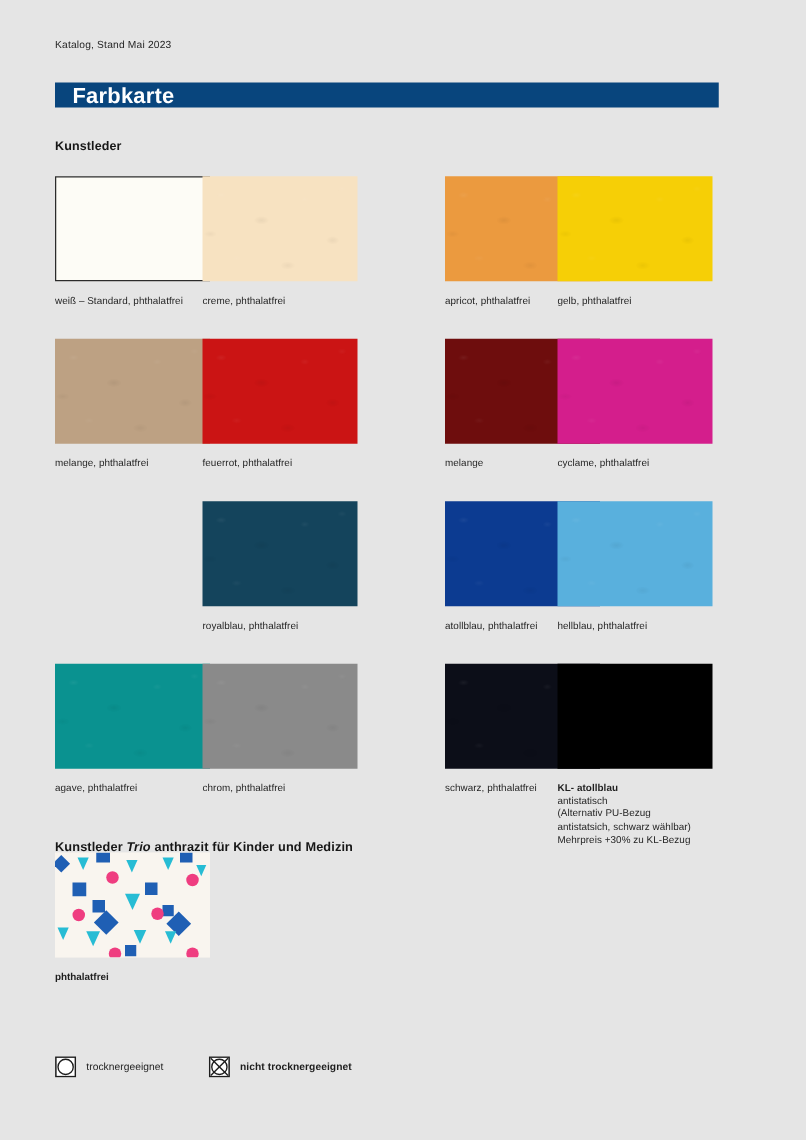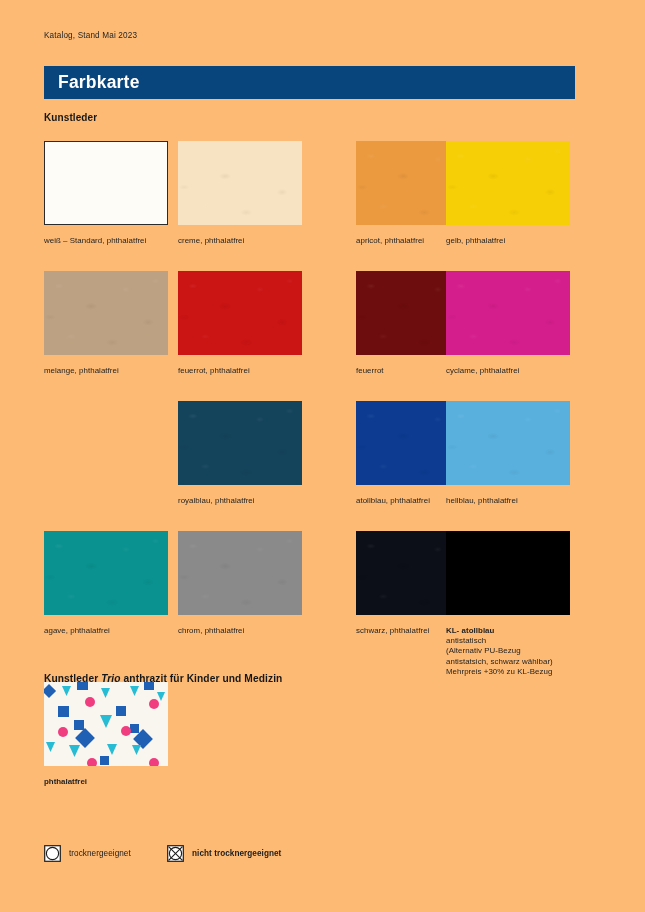--- a/index.html
+++ b/index.html
@@ -13,41 +13,41 @@
     height: 912px;
     position: relative;
     font-family: "Liberation Sans", sans-serif;
     color: #1b1b1b;
     overflow: hidden;
   }
 
   .page {
     position: absolute;
     inset: 0;
-    background: #fdba74;
+    background: #e5e5e5;
   }
 
   
   .doc-meta {
     position: absolute;
     left: 44px;
     top: 31px;
     font-size: 8.2px;
     letter-spacing: 0.15px;
     color: #262626;
     white-space: nowrap;
   }
 
   
   .title-bar {
     position: absolute;
     left: 44px;
     top: 66px;
     width: 531px;
-    height: 33px;
+    height: 20px;
     background: #0a4a85;
     background: #08457d;
     display: flex;
     align-items: center;
   }
   .title-bar .title-text {
     color: #ffffff;
     font-size: 17.5px;
     font-weight: bold;
     letter-spacing: 0.2px;
@@ -81,21 +81,21 @@
   .swatch-row {
     position: relative;
     height: 130px;
   }
   .swatch-cell {
     position: absolute;
     top: 0;
     width: 124px;
   }
   .swatch-cell.c0 { left: 0px; }
-  .swatch-cell.c1 { left: 134px; }
+  .swatch-cell.c1 { left: 118px; }
   .swatch-cell.c2 { left: 268px; padding-left: 44px; }
   .swatch-cell.c3 { left: 402px; }
 
   .swatch {
     width: 124px;
     height: 84px;
     position: relative;
     overflow: hidden;
   }
   .swatch.bordered {
@@ -229,21 +229,21 @@
         <div class="swatch-cell c1">
           <div class="swatch" style="background: rgb(203, 20, 20);">
             <div class="grain"></div>
           </div>
           <div class="swatch-label">feuerrot, phthalatfrei</div>
         </div>
         <div class="swatch-cell c2">
           <div class="swatch" style="background: rgb(110, 13, 13);">
             <div class="grain"></div>
           </div>
-          <div class="swatch-label">feuerrot</div>
+          <div class="swatch-label">melange</div>
         </div>
         <div class="swatch-cell c3">
           <div class="swatch" style="background: rgb(212, 30, 140);">
             <div class="grain"></div>
           </div>
           <div class="swatch-label">cyclame, phthalatfrei</div>
         </div>
       </div>
       <div class="swatch-row">
         <div class="swatch-cell c1">

